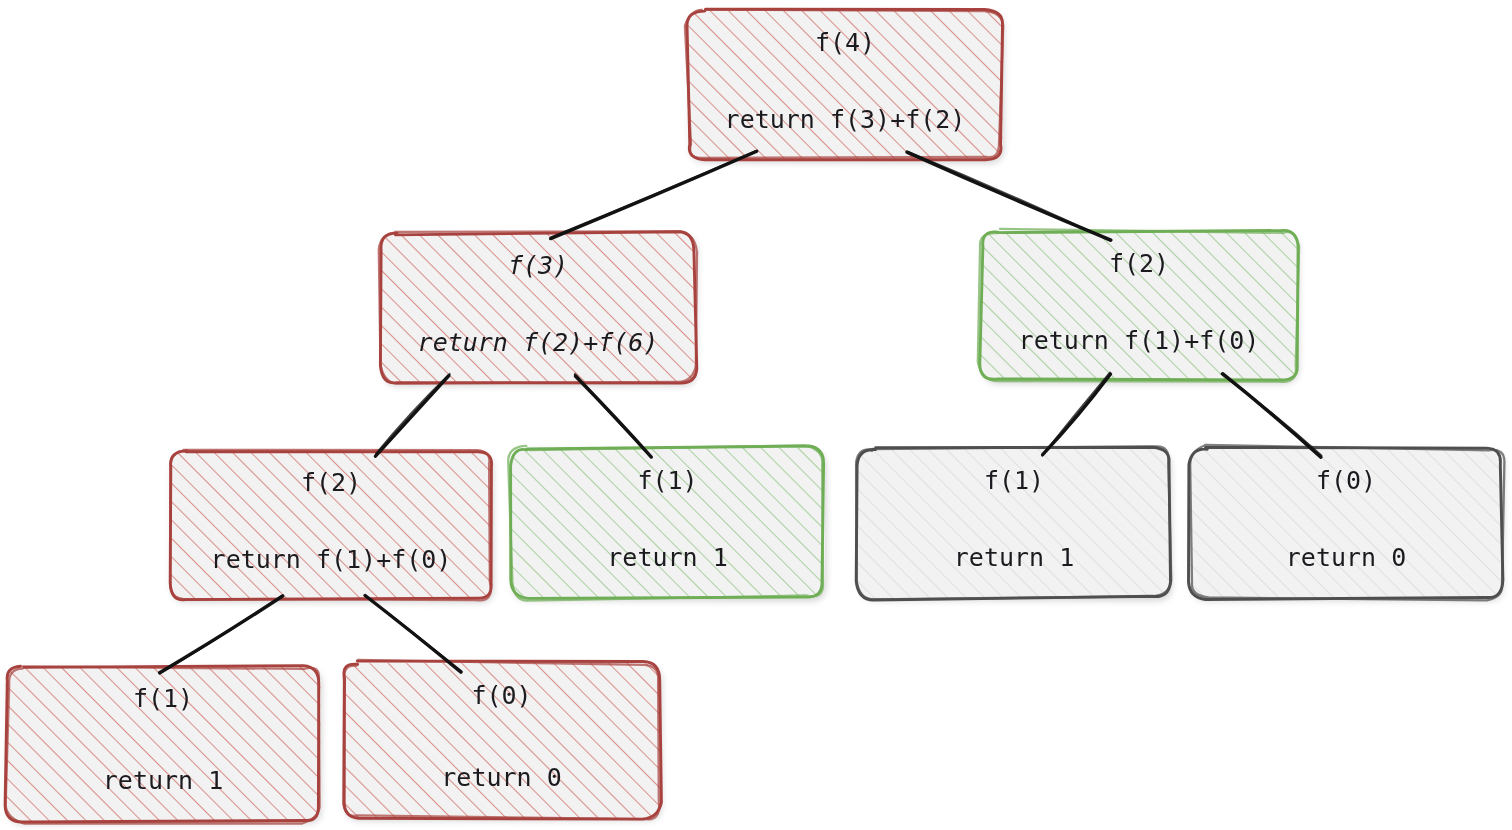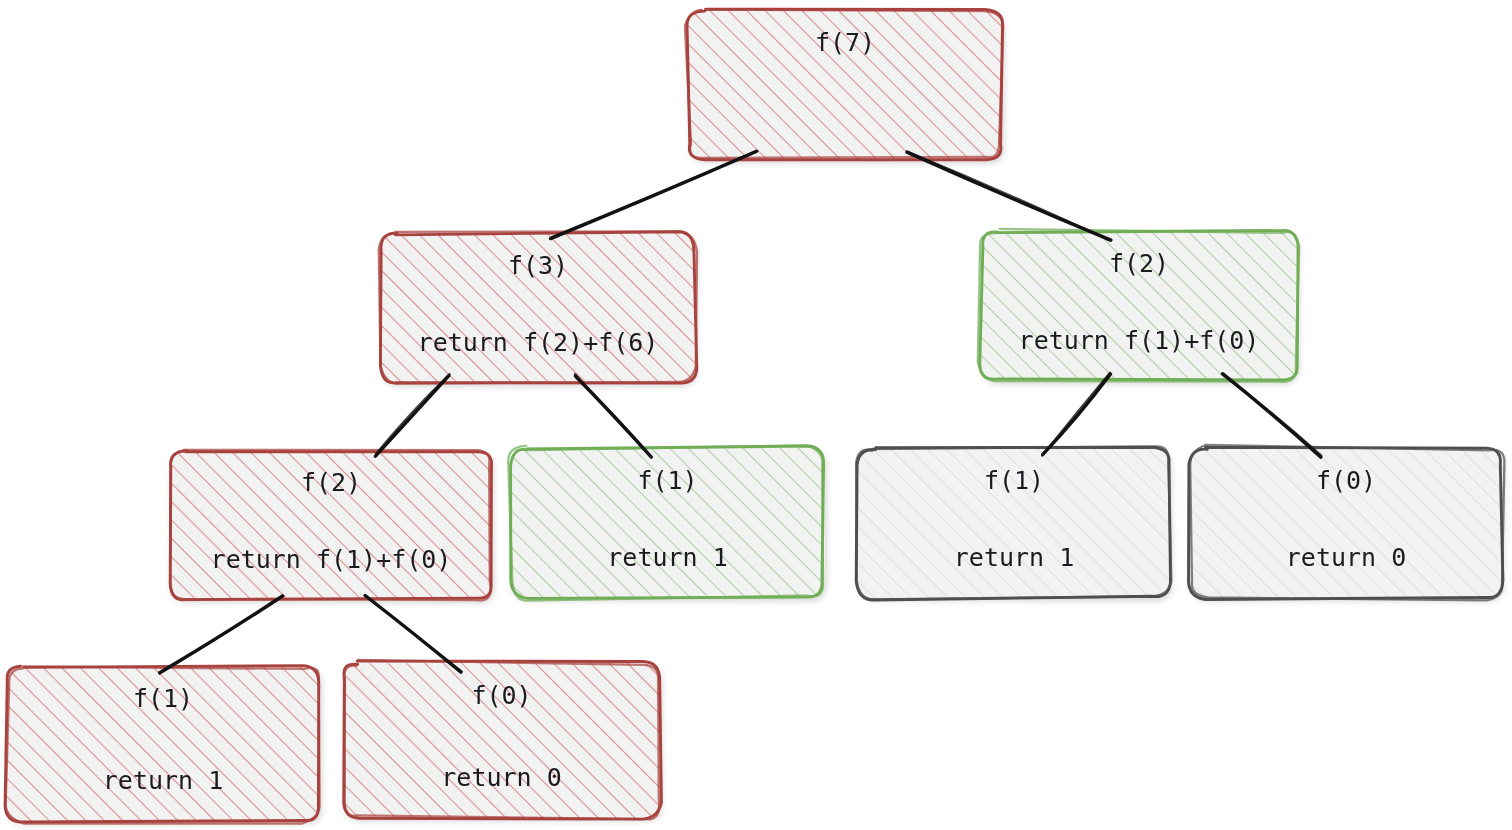--- a/index.html
+++ b/index.html
@@ -146,23 +146,24 @@
         <g>
           <path d="M 365.14437966409344,595.5042673118897 Q 411.36909790088845,631.378582954909 460.94981861121477,672.183269763637" fill="none" stroke="#131313" stroke-width="3.4" stroke-linecap="round" opacity="1"></path>
           <path d="M 364.53379316364123,595.377853298922 Q 412.9937873852876,632.1693458565834 461.72318143887594,671.6262534145388" fill="none" stroke="#131313" stroke-width="2.1" stroke-linecap="round" opacity="0.8"></path>
         </g>
       </g>
   </svg>
 </div>
 
 <div id="nodes-layer">
     <div class="node" style="left: 688px; top: 10px; width: 314px; height: 150px;">
-      <div class="call">f(7)</div>
+      <div class="call">f(4)</div>
+      <div class="ret">return f(3)+f(2)</div>
     </div>
-    <div class="node" style="left: 381px; top: 233px; width: 314px; height: 150px;">
+    <div class="node" style="left: 381px; top: 233px; width: 314px; height: 150px; font-style: italic;">
       <div class="call">f(3)</div>
       <div class="ret">return f(2)+f(6)</div>
     </div>
     <div class="node" style="left: 981px; top: 231px; width: 316px; height: 150px;">
       <div class="call">f(2)</div>
       <div class="ret">return f(1)+f(0)</div>
     </div>
     <div class="node" style="left: 170px; top: 450px; width: 322px; height: 150px;">
       <div class="call">f(2)</div>
       <div class="ret">return f(1)+f(0)</div>

